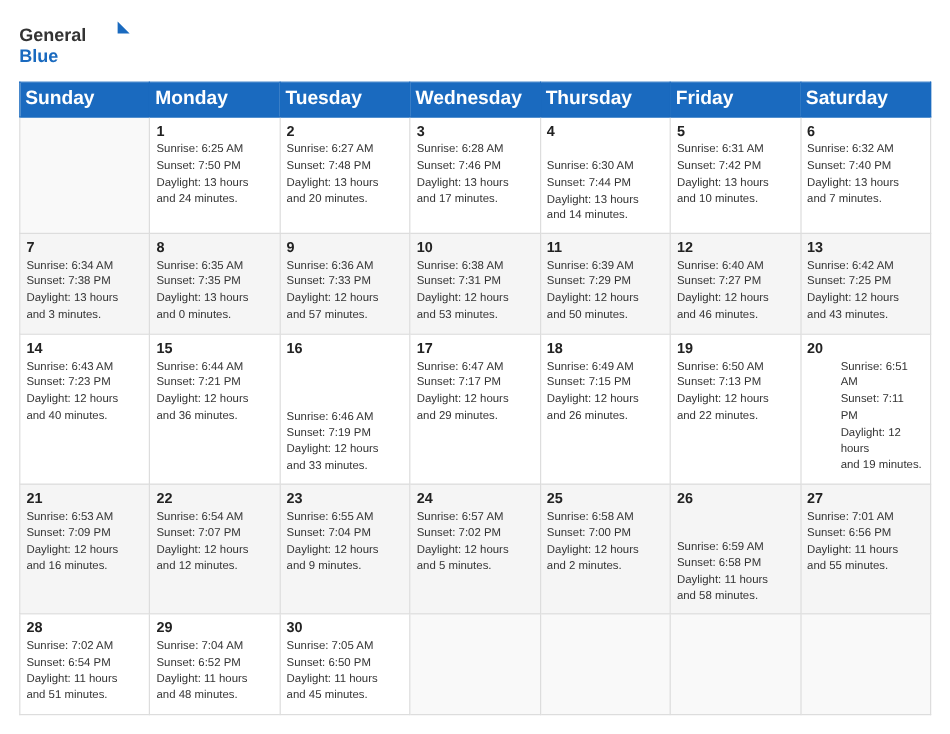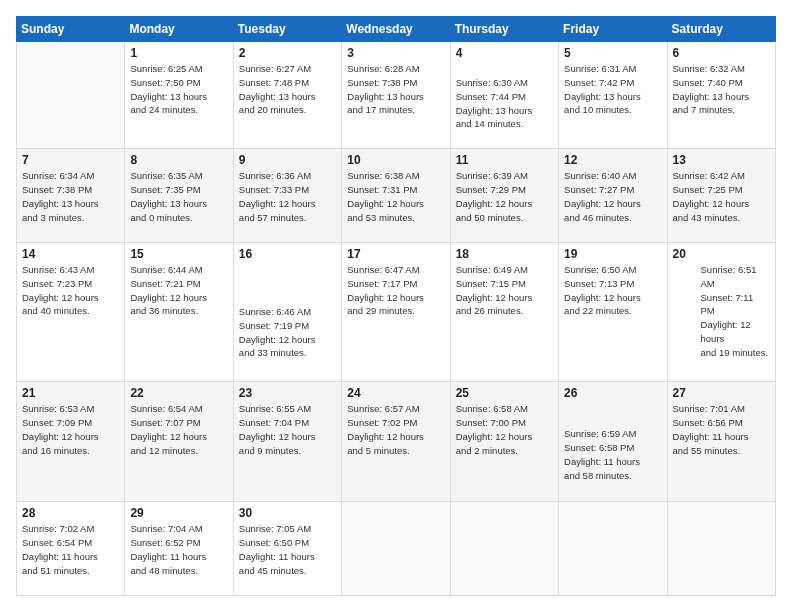--- a/index.html
+++ b/index.html
@@ -43,21 +43,21 @@
     .calendar {
       flex: 1;
       border: 1px solid #ccc;
       border-collapse: collapse;
       width: 100%;
       table-layout: fixed;
     }
     .calendar th {
       background: #1a6abf;
       color: #fff;
-      font-size: 12px;
+      font-size: 16px;
       font-weight: bold;
       padding: 5px 4px;
       text-align: left;
       border: 1px solid #1a6abf;
     }
     .calendar td {
       vertical-align: top;
       padding: 4px 5px;
       border: 1px solid #ddd;
       font-size: 9.5px;
@@ -80,20 +80,33 @@
       color: #333;
     }
     .row-shaded td {
       background: #f5f5f5;
     }
   </style>
 </head>
 <body>
 
 <div class="page">
+  <div class="header">
+    <div class="logo">
+  <svg width="100" height="42" viewBox="0 0 100 42">
+    <text x="0" y="18" font-size="15" font-weight="bold" font-family="Arial" fill="#333">General</text>
+    <polygon points="82,2 92,12 82,12" fill="#1a6abf"></polygon>
+    <text x="0" y="36" font-size="15" font-weight="bold" font-family="Arial" fill="#1a6abf">Blue</text>
+  </svg>
+</div>
+    <div class="title-block">
+      <div class="month-title"></div>
+      <div class="subtitle"></div>
+    </div>
+  </div>
 
   <table class="calendar">
     <thead>
       <tr>
       <th>Sunday</th>
           <th>Monday</th>
           <th>Tuesday</th>
           <th>Wednesday</th>
           <th>Thursday</th>
           <th>Friday</th>
@@ -113,21 +126,21 @@
           <td>
             <span class="day-num">2</span>
             <div class="day-info" style="white-space: pre-line;">Sunrise: 6:27 AM
 Sunset: 7:48 PM
 Daylight: 13 hours
 and 20 minutes.</div>
           </td>
           <td>
             <span class="day-num">3</span>
             <div class="day-info" style="white-space: pre-line;">Sunrise: 6:28 AM
-Sunset: 7:38 PM
+Sunset: 7:46 PM
 Daylight: 13 hours
 and 17 minutes.</div>
           </td>
           <td>
             <span class="day-num">4</span>
             <div class="day-info" style="white-space: pre-line; margin-top: 16px;">Sunrise: 6:30 AM
 Sunset: 7:44 PM
 Daylight: 13 hours
 and 14 minutes.</div>
           </td>

